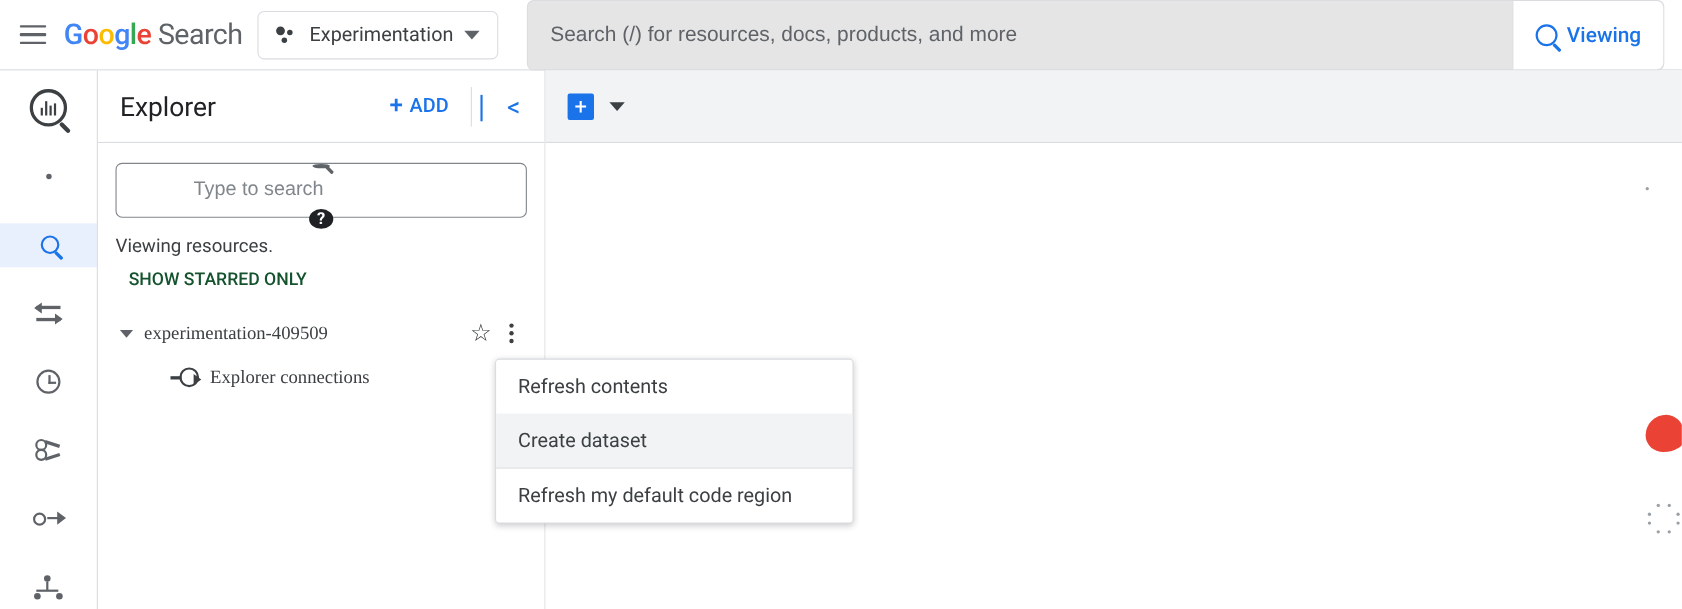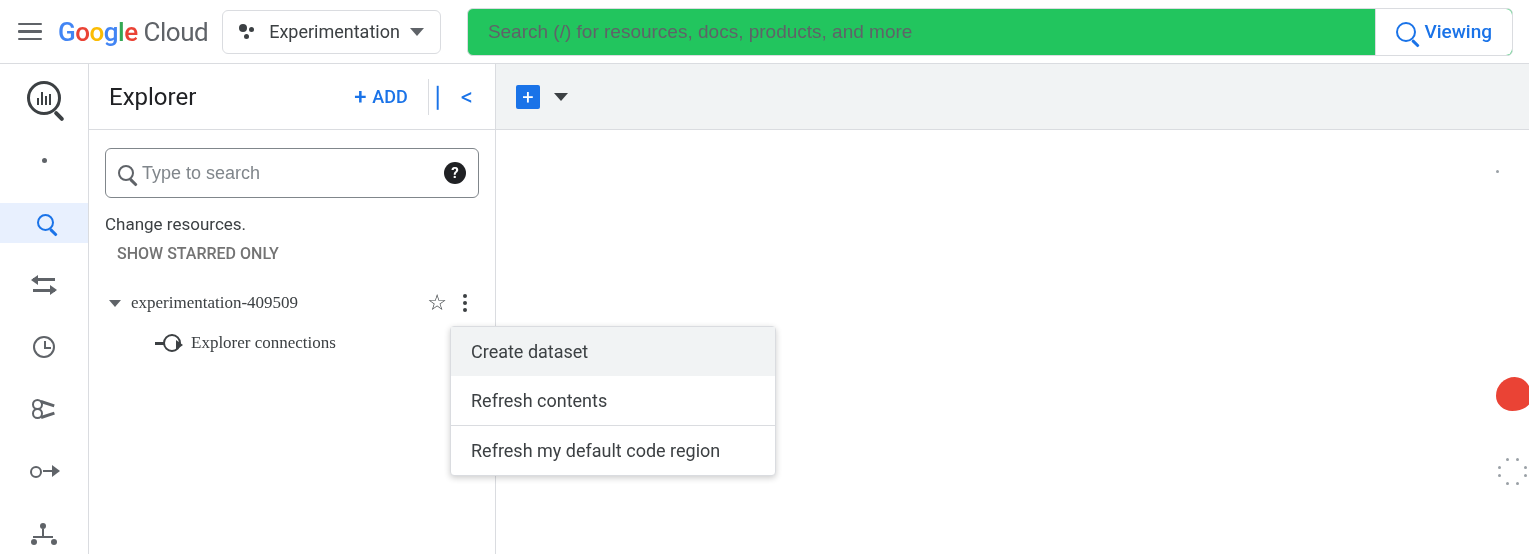--- a/index.html
+++ b/index.html
@@ -15,21 +15,21 @@
   .brand .cloud { color: #5f6368; margin-left: 6px; font-weight: 400; }
 
   .project-picker { display: flex; align-items: center; border: 1px solid #dadce0; border-radius: 6px; height: 44px; padding: 0 16px; gap: 10px; cursor: pointer; font-size: 18px; color: #3c4043; }
   .project-picker .dots { width: 20px; height: 20px; position: relative; }
   .project-picker .dots i { position: absolute; background: #3c4043; border-radius: 50%; }
   .dots i.d1 { width: 8px; height: 8px; left: 0; top: 2px; }
   .dots i.d2 { width: 5px; height: 5px; left: 10px; top: 5px; }
   .dots i.d3 { width: 5px; height: 5px; left: 5px; top: 12px; }
   .caret-down { width: 0; height: 0; border-left: 7px solid transparent; border-right: 7px solid transparent; border-top: 8px solid #5f6368; }
 
-  .searchbar { flex: 1; display: flex; align-items: center; border: 1px solid #dadce0; border-radius: 6px; height: 48px; background: #22c55e; margin-left: 12px; }
+  .searchbar { flex: 1; display: flex; align-items: center; border: 1px solid #dadce0; border-radius: 6px; height: 64px; background: #e5e5e5; margin-left: 12px; }
   .searchbar input { flex: 1; border: none; outline: none; background: transparent; font-size: 19px; padding: 0 20px; color: #3c4043; }
   .searchbar input::placeholder { color: #5f6368; }
   .search-btn { display: flex; align-items: center; gap: 8px; border-left: 1px solid #dadce0; padding: 0 20px; height: 100%; color: #1a73e8; font-size: 19px; cursor: pointer; background: #fff; border-radius: 0 6px 6px 0; font-weight: 500; }
   .mag { width: 20px; height: 20px; border: 2.5px solid currentColor; border-radius: 50%; position: relative; }
   .mag::after { content: ""; position: absolute; width: 2.5px; height: 9px; background: currentColor; transform: rotate(-45deg); bottom: -8px; right: -2px; border-radius: 1px; }
 
   
   .body { display: flex; height: calc(554px - 64px); }
 
   
@@ -46,28 +46,28 @@
   
   .explorer { width: 408px; border-left: 1px solid #dadce0; border-right: 1px solid #dadce0; display: flex; flex-direction: column; }
   .explorer-hdr { display: flex; align-items: center; height: 66px; padding: 0 14px 0 20px; border-bottom: 1px solid #dadce0; }
   .explorer-hdr h2 { font-size: 24px; font-weight: 400; }
   .explorer-hdr .spacer { flex: 1; }
   .add-btn { display: flex; align-items: center; gap: 6px; color: #1a73e8; font-size: 18px; font-weight: 500; cursor: pointer; padding: 6px 10px; }
   .add-btn .plus { font-size: 22px; font-weight: 500; }
   .collapse-btn { color: #1a73e8; font-size: 24px; padding: 4px 8px; cursor: pointer; border-left: 1px solid #dadce0; margin-left: 10px; height: 36px; display: flex; align-items: center; }
 
   .explorer-body { padding: 18px 16px 0 16px; }
-  .search-field { display: flex; align-items: center; border: 1px solid #80868b; border-radius: 6px; height: 50px; padding: 0 12px; gap: 8px; }
+  .search-field { display: flex; align-items: center; border: 1px solid #80868b; border-radius: 6px; height: 50px; padding: 0 12px; gap: 8px; flex-direction: column; }
   .search-field .mag { width: 16px; height: 16px; border-width: 2px; color: #5f6368; }
   .search-field input { flex: 1; border: none; outline: none; font-size: 18px; color: #3c4043; }
   .search-field input::placeholder { color: #80868b; }
   .help-circle { width: 22px; height: 22px; border-radius: 50%; background: #202124; color: #fff; display: flex; align-items: center; justify-content: center; font-size: 15px; font-weight: 700; }
 
   .viewing { margin-top: 16px; font-size: 17px; color: #3c4043; }
-  .starred-link { margin-top: 10px; color: #737373; font-size: 16px; font-weight: 500; cursor: pointer; padding-left: 12px; }
+  .starred-link { margin-top: 10px; color: #14532d; font-size: 16px; font-weight: 500; cursor: pointer; padding-left: 12px; }
 
   
   .tree { margin-top: 20px; font-family: Liberation Serif, serif; }
   .tree-row { display: flex; align-items: center; height: 40px; font-size: 17px; color: #3c4043; gap: 10px; cursor: pointer; padding-right: 6px; }
   .tree-row .tw { width: 0; height: 0; border-left: 6px solid transparent; border-right: 6px solid transparent; border-top: 7px solid #5f6368; margin-left: 4px; }
   .tree-row .star { margin-left: auto; font-size: 22px; color: #3c4043; }
   .tree-row .kebab { display: flex; flex-direction: column; gap: 3px; padding: 0 6px; }
   .tree-row .kebab i { width: 4px; height: 4px; background: #3c4043; border-radius: 50%; }
   .tree-sub { display: flex; align-items: center; height: 40px; font-size: 17px; color: #3c4043; gap: 10px; padding-left: 58px; }
   .ext-icon { width: 18px; height: 18px; border: 2.5px solid #3c4043; border-radius: 50%; position: relative; }
@@ -125,21 +125,21 @@
   <div class="hamburger">
     <span></span>
       <span></span>
       <span></span>
   </div>
 
   <div class="brand">
     <span class="g-word">
       <span style="color:#4285f4">G</span><span style="color:#ea4335">o</span><span style="color:#fbbc04">o</span><span style="color:#4285f4">g</span><span style="color:#34a853">l</span><span style="color:#ea4335">e</span>
     </span>
-    <span class="cloud">Cloud</span>
+    <span class="cloud">Search</span>
   </div>
 
   <div class="project-picker">
     <span class="dots">
         <i class="d1"></i>
         <i class="d2"></i>
         <i class="d3"></i>
       </span>
     <span>Experimentation</span>
     <span class="caret-down"></span>
@@ -215,21 +215,21 @@
       </div>
     </div>
 
     <div class="explorer-body">
       <div class="search-field">
         <span class="mag"></span>
         <input type="text" placeholder="Type to search" style="">
         <span class="help-circle">?</span>
       </div>
 
-      <div class="viewing">Change resources.</div>
+      <div class="viewing">Viewing resources.</div>
       <div class="starred-link">SHOW STARRED ONLY</div>
 
       <div class="tree">
         <div class="tree-row">
           <span class="tw"></span>
           <span>experimentation-409509</span>
           <span class="star">☆</span>
           <span class="kebab">
               <i></i>
               <i></i>
@@ -264,17 +264,17 @@
           <span class="tiny-dot" style="left:26px;top:16px"></span>
         <span class="tiny-dot" style="left:8px;top:24px"></span>
           <span class="tiny-dot" style="left:18px;top:24px"></span>
       </span>
     </div>
   </div>
 
 </div>
 
 <div class="ctx-menu">
+  <div class="ctx-item">Refresh contents</div>
   <div class="ctx-item hover">Create dataset</div>
-  <div class="ctx-item">Refresh contents</div>
   <div class="ctx-sep"></div>
   <div class="ctx-item">Refresh my default code region</div>
 </div>
 
 </body></html>

